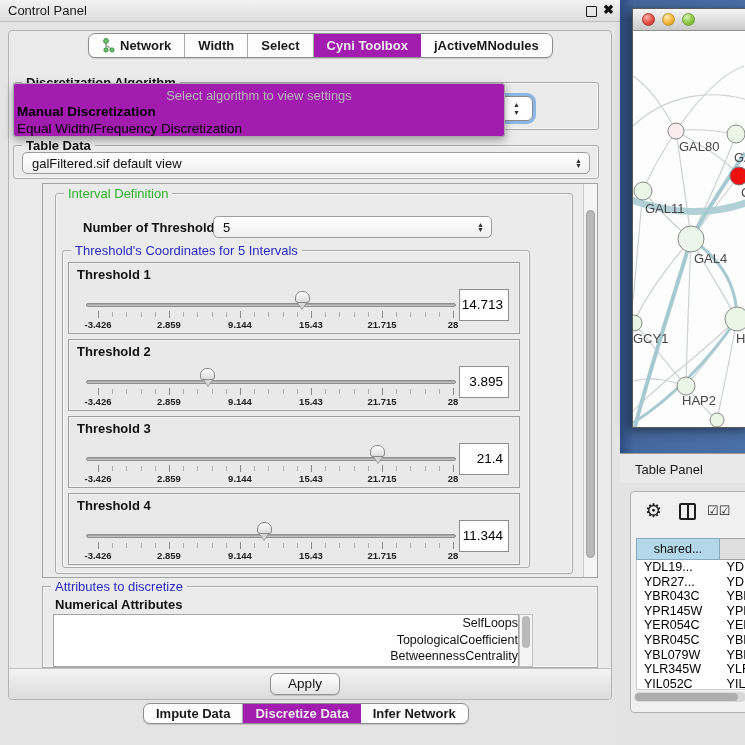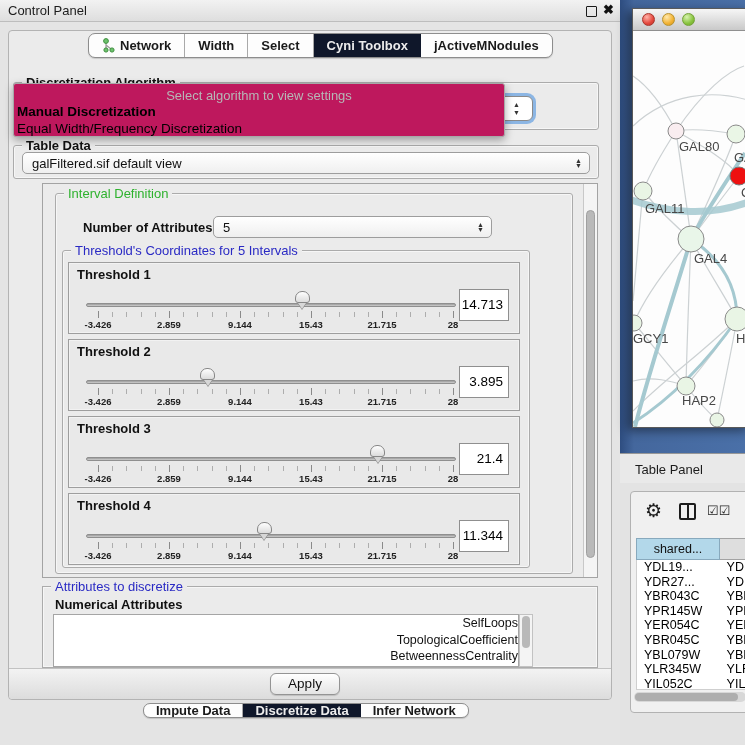--- a/index.html
+++ b/index.html
@@ -13,35 +13,35 @@
   .float-btn { position:absolute; left:586px; top:6px; width:11px; height:11px; border:1.6px solid #1a1a1a; border-radius:1px; }
   .close-btn { position:absolute; left:603px; top:2px; font-size:13px; font-weight:bold; color:#111; }
 
   .main-panel { position:absolute; left:8px; top:30px; width:604px; height:670px; background:#ebebeb; border:1px solid #b3b3b3; border-radius:4px; }
 
   
   .seg { position:absolute; display:flex; background:#fdfdfd; border:1px solid #8d8d8d; border-radius:7px; overflow:hidden; z-index:30; box-shadow:0 1px 1px rgba(0,0,0,.15); }
   .seg-top { left:88px; top:33px; height:25px; }
   .seg .item { display:flex; align-items:center; gap:5px; padding:0 13px; font-size:13px; font-weight:600; color:#1a1a1a; border-right:1px solid #a9a9a9; white-space:nowrap; }
   .seg .item:last-child { border-right:none; }
-  .seg .item.sel { background:#0f172a; color:#ececec; border-right:none; }
+  .seg .item.sel { background:#a21caf; color:#ececec; border-right:none; }
   .net-ico { width:13px; height:15px; }
 
   
   .group { position:absolute; border:1px solid #ababab; border-radius:3px; box-shadow:inset 0 0 0 1px rgba(255,255,255,.55); }
   .gtitle { position:absolute; top:-8px; left:8px; background:#ebebeb; padding:0 4px; font-size:13px; font-weight:600; color:#111; white-space:nowrap; }
   .gtitle.green { color:#2eb22e; font-weight:500; }
   .gtitle.blue { color:#2a2ac4; font-weight:500; }
 
   
   .combo { position:absolute; background:linear-gradient(#ffffff,#efefef); border:1px solid #9d9d9d; border-radius:5px; font-size:13px; color:#111; display:flex; align-items:center; padding-left:9px; }
   .combo .arrows { position:absolute; right:7px; top:50%; transform:translateY(-50%); display:flex; flex-direction:column; line-height:5px; font-size:7px; color:#333; }
 
   
-  .popup { position:absolute; left:13px; top:83px; width:492px; height:54px; background:#be185d; border:1px solid #a8a8a8; border-radius:3px; box-shadow:0 3px 8px rgba(0,0,0,.35); z-index:50; }
+  .popup { position:absolute; left:13px; top:83px; width:492px; height:54px; background:#a21caf; border:1px solid #a8a8a8; border-radius:3px; box-shadow:0 3px 8px rgba(0,0,0,.35); z-index:50; }
   .popup .ph { position:absolute; left:0; right:0; top:4px; text-align:center; font-size:13px; color:#b7b7b7; }
   .popup .opt1 { position:absolute; left:3px; top:20px; font-size:13.5px; font-weight:bold; color:#000; }
   .popup .opt2 { position:absolute; left:3px; top:37px; font-size:13.5px; color:#000; }
   .focus-combo { position:absolute; left:503px; top:96px; width:30px; height:25px; background:#fff; border:1px solid #8a8a8a; border-radius:0 6px 6px 0; box-shadow:0 0 0 3px rgba(100,160,225,.7); z-index:10; }
   .focus-combo .arrows { position:absolute; left:9px; top:4px; display:flex; flex-direction:column; line-height:8px; font-size:7px; color:#333; }
 
   
   .bigpanel { position:absolute; left:42px; top:183px; width:556px; height:395px; border:1px solid #a3a3a3; background:#ebebeb; }
   .vscroll { position:absolute; right:0; top:0; bottom:0; width:14px; background:#f4f4f4; border-left:1px solid #c8c8c8; }
   .vthumb { position:absolute; left:2px; right:2px; background:#b9b9b9; border:1px solid #a0a0a0; border-radius:6px; }
@@ -59,21 +59,21 @@
   .valbox { position:absolute; left:390px; top:26px; width:50px; height:32px; background:#fff; border:1px solid #8f8f8f; font-size:13.5px; color:#000; text-align:right; line-height:30px; padding-right:5px; }
 
   
   .attr-list { position:absolute; left:53px; top:614px; width:466px; height:53px; background:#fff; border:1px solid #a5a5a5; overflow:hidden; }
   .attr-list .li { font-size:12.5px; color:#111; padding:1px 0 1px 7px; line-height:14.5px;text-align:right; }
   .attr-scroll { position:absolute; left:519px; top:614px; width:14px; height:53px; background:#f4f4f4; border:1px solid #c2c2c2; }
   .attr-thumb { position:absolute; left:2px; right:2px; top:1px; height:32px; background:#b9b9b9; border-radius:5px; }
 
   .apply-bar { position:absolute; left:9px; top:668px; width:602px; height:31px; background:linear-gradient(#f3f3f3,#dcdcdc); border-top:1px solid #c2c2c2; border-radius:0 0 4px 4px; }
   .apply-btn { position:absolute; left:261px; top:4px; width:70px; height:22px; background:linear-gradient(#ffffff,#e4e4e4); border:1px solid #949494; border-radius:6px; font-size:13.5px; color:#111; text-align:center; line-height:20px; box-shadow:0 1px 1px rgba(0,0,0,.15); }
-  .seg-bottom { left:143px; top:703px; height:15px; }
+  .seg-bottom { left:143px; top:703px; height:21px; }
   .seg-bottom .item { padding:0 12px; font-size:13px; }
 
   
   .desktop { position:absolute; left:620px; top:0; width:125px; height:453px; background:linear-gradient(90deg,#2e4d80 0px,#44679d 14px,#4a70a8 125px); }
   .net-window { position:absolute; left:632px; top:8px; width:120px; height:420px; border:1px solid #5a5a5a; box-shadow:-5px 3px 10px rgba(0,0,0,.45); }
   .net-titlebar { position:absolute; left:0; top:0; right:0; height:22px; background:linear-gradient(#f6f6f6,#c9c9c9); border-bottom:1px solid #909090; }
   .light { position:absolute; top:4px; width:13px; height:13px; border-radius:50%; }
   .light.red { left:9px; background:radial-gradient(circle at 35% 28%, #ffb3aa, #e4473c 60%, #b5352c); border:1px solid #a8352c; }
   .light.yellow { left:29px; background:radial-gradient(circle at 35% 28%, #ffe9ae, #f2b233 60%, #cf9220); border:1px solid #b8932f; }
   .light.green { left:49px; background:radial-gradient(circle at 35% 28%, #d8f3b0, #88c33e 60%, #6da32c); border:1px solid #74a238; }
@@ -159,21 +159,21 @@
 
   <div class="bigpanel">
     <div class="vscroll">
       <div class="vthumb" style="top:26px; height:348px;"></div>
     </div>
   </div>
 
   <div class="group" style="left:55px; top:193px; width:518px; height:381px;">
     <span class="gtitle green">Interval Definition</span>
   </div>
-  <span class="abs" style="left:83px; top:220px; font-size:13px; font-weight:bold; color:#111;">Number of Attributes</span>
+  <span class="abs" style="left:83px; top:220px; font-size:13px; font-weight:bold; color:#111;">Number of Threshold</span>
   <div class="combo" style="left:213px; top:216px; width:279px; height:22px;">
     <span>5</span>
     <span class="arrows">▲<br>▼</span>
   </div>
 
   <div class="group" style="left:62px; top:250px; width:468px; height:318px;">
     <span class="gtitle blue">Threshold's Coordinates for 5 Intervals</span>
   </div>
 
   <div class="thr" style="top:262px;">

